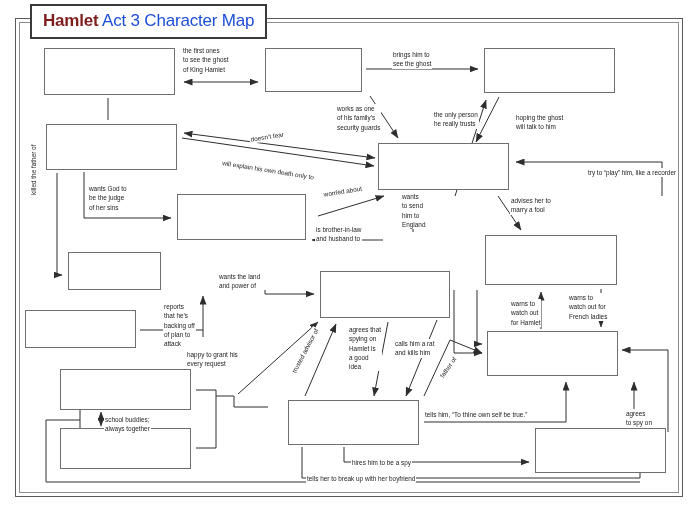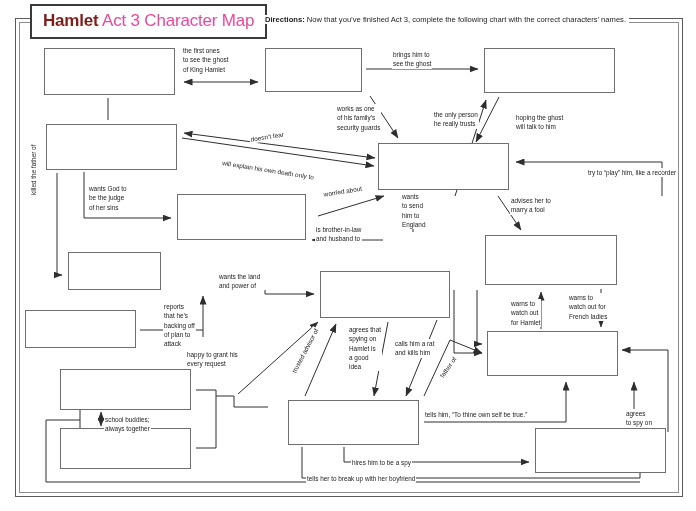--- a/index.html
+++ b/index.html
@@ -33,21 +33,21 @@
     padding: 5px 11px 6px 11px;
     border: 2px solid #3a3a3a;
     background: #ffffff;
     white-space: nowrap;
   }
   .title-box .t-main {
     font-size: 17px; font-weight: bold; color: #7f1d1d;
     letter-spacing: -0.2px;
   }
   .title-box .t-rest {
-    font-size: 17px; font-weight: normal; color: #ec4899;
+    font-size: 17px; font-weight: normal; color: #1d4ed8;
     letter-spacing: -0.2px;
   }
   .directions {
     position: absolute;
     left: 262px; top: 15px;
     font-size: 7.6px; color: #1d1d1d;
     background: #fff; padding: 0 3px;
     white-space: nowrap;
   }
   .directions b { font-weight: bold; }
@@ -88,23 +88,20 @@
 
 <div id="sheet">
 
   <div class="frame"></div>
   <div class="frame-inner"></div>
 
   <div class="title-box">
     <span class="t-main">Hamlet</span><span class="t-rest"> Act 3 Character Map</span>
   </div>
 
-  <div class="directions">
-    <b>Directions:</b><span> Now that you’ve finished Act 3, complete the following chart with the correct characters’ names.</span>
-  </div>
 
   <div class="conn" style="left:0;top:0;width:696px;height:511px;">
     <svg width="696" height="511" viewBox="0 0 696 511">
       <defs>
         <marker id="ah" markerWidth="9" markerHeight="7" refX="8.5" refY="3.5" orient="auto">
           <polygon points="0 0, 9 3.5, 0 7" fill="#2e2e2e" stroke="none"></polygon>
         </marker>
         <marker id="ahs" markerWidth="8" markerHeight="6" refX="7.5" refY="3" orient="auto">
           <polygon points="0 0, 8 3, 0 6" fill="#2e2e2e" stroke="none"></polygon>
         </marker>

